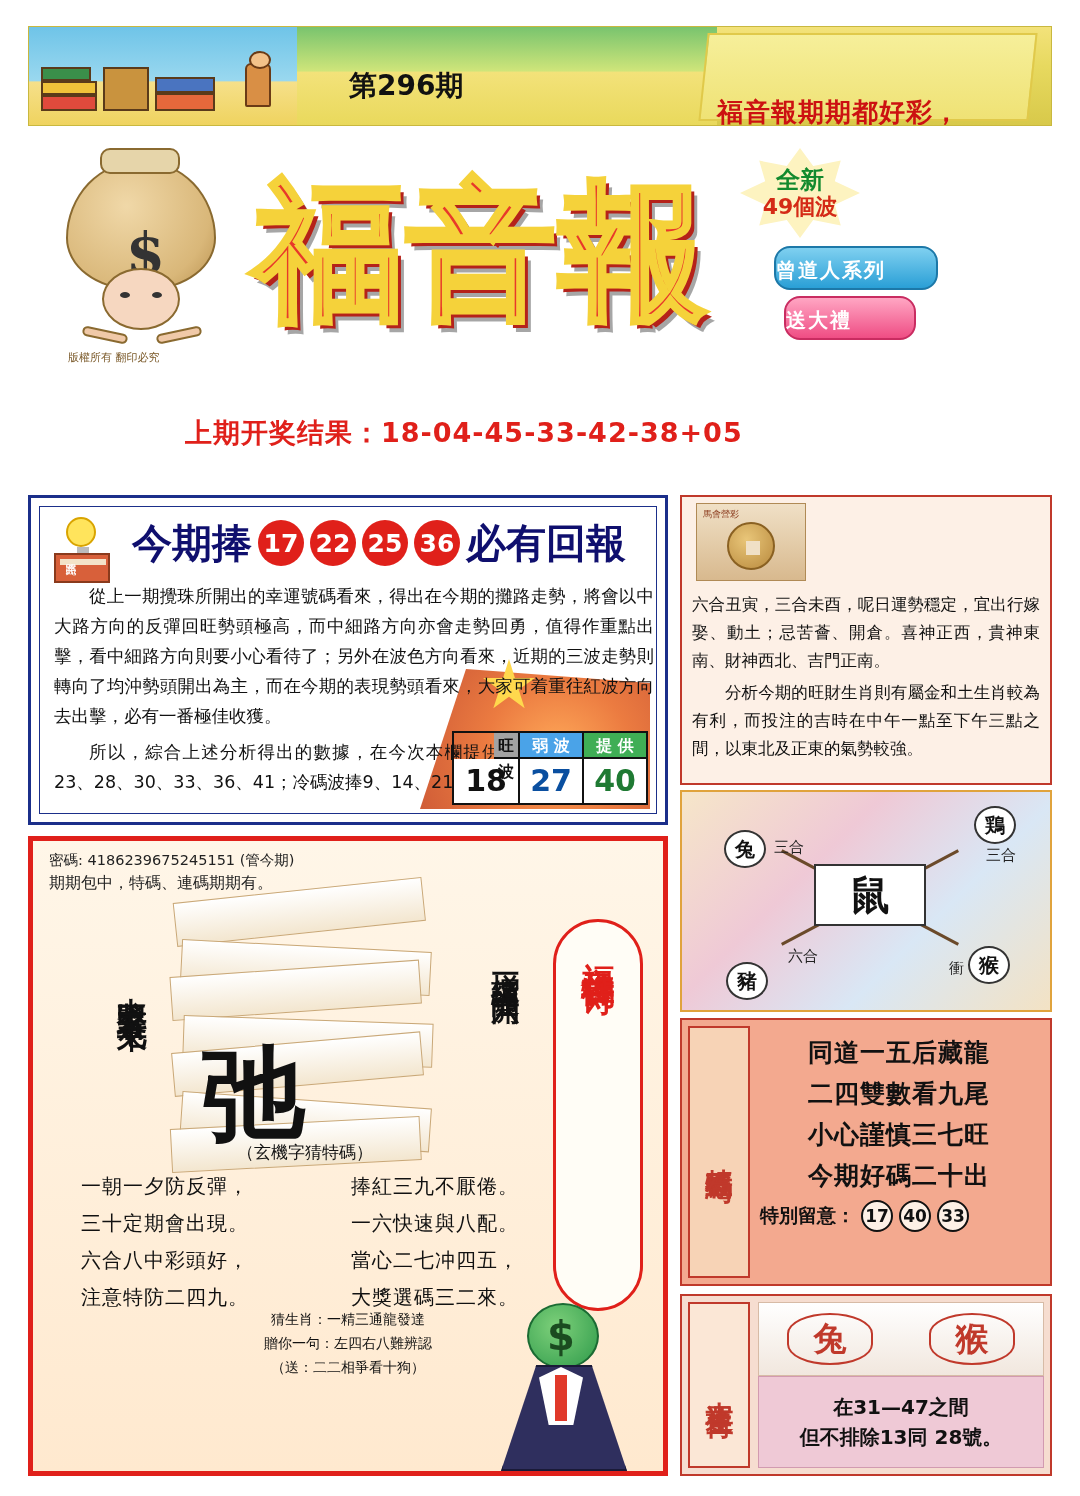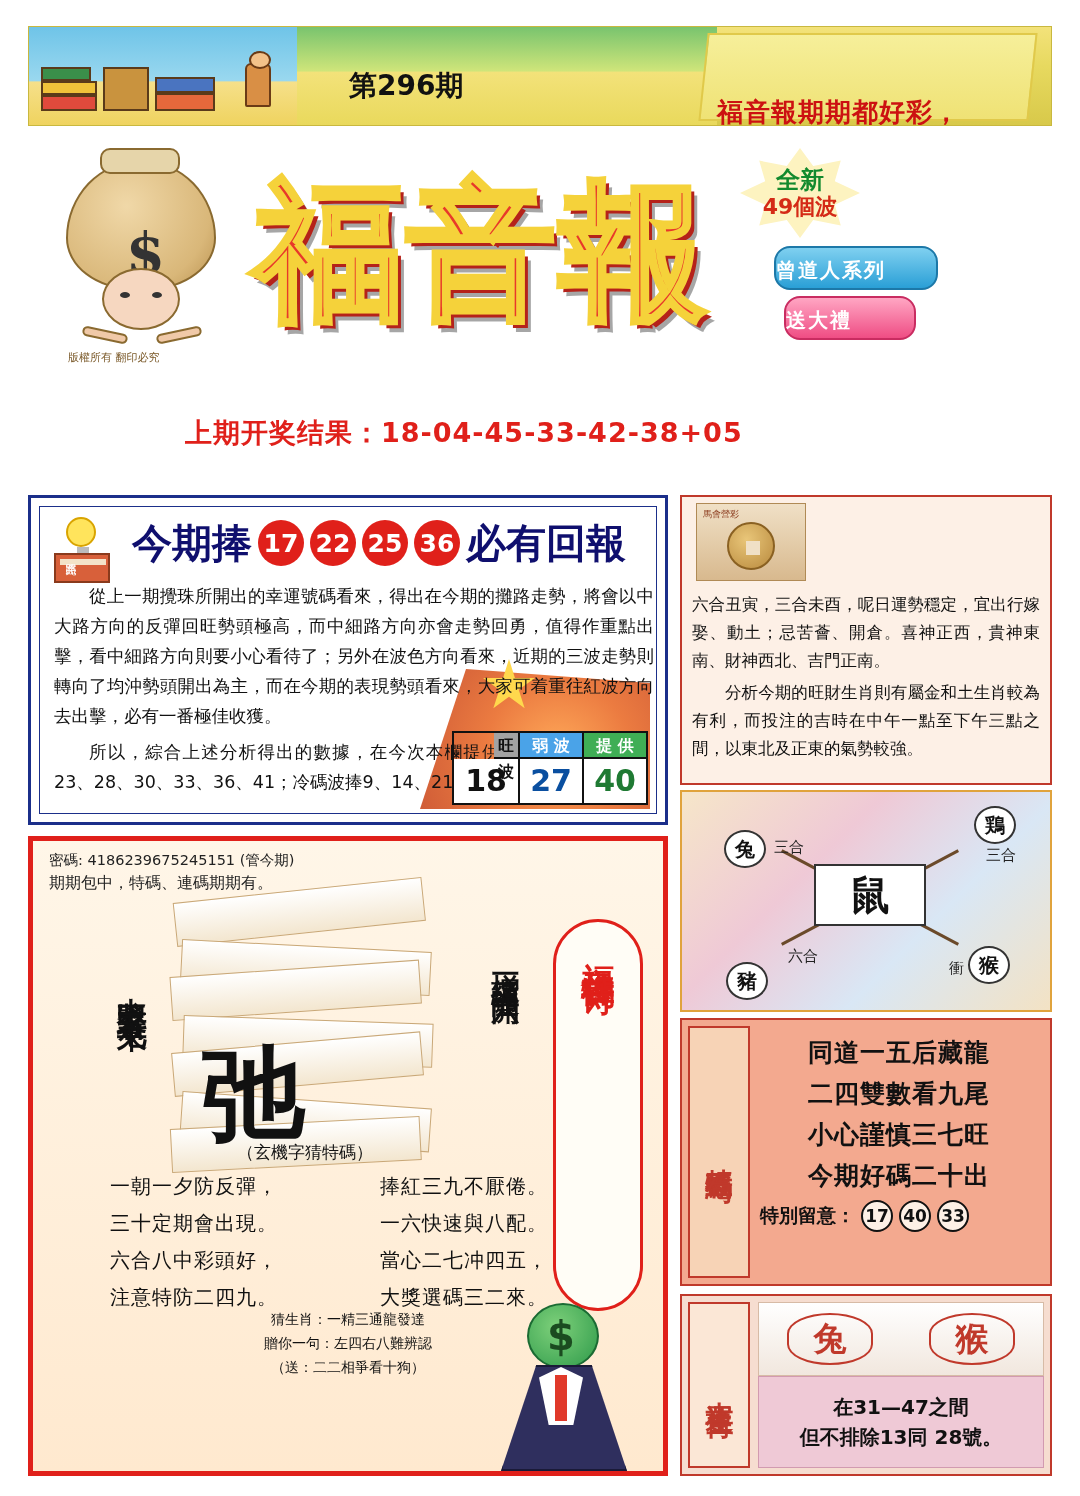--- a/index.html
+++ b/index.html
@@ -303,21 +303,21 @@
   .oval .ovt{
     position:absolute; left:50%; transform:translateX(-50%); top:14px;
     writing-mode:vertical-rl; text-orientation:upright;
     font-size:33px; font-weight:bold; color:#e0201a; line-height:46px; letter-spacing:5px;
   }
   .subtitle-paren{
     position:absolute; left:204px; top:300px; font-size:17px; color:#111;
   }
   .poem{
     position:absolute; left:48px; top:332px; width:520px;
-    display:grid; grid-template-columns:1fr 1fr; row-gap:10px; column-gap:20px;margin-left:29px;
+    display:grid; grid-template-columns:1fr 1fr; row-gap:10px; column-gap:20px;
   }
   .poem div{font-size:20px; color:#111; letter-spacing:1px;}
   .small-lines{
     position:absolute; left:150px; top:466px; width:330px; font-size:14px; color:#111; line-height:24px;
   }
   .small-lines div{ text-align:center; }
   .mascot{
     position:absolute; right:8px; bottom:0px; width:180px; height:170px;
   }
   .m-head{

